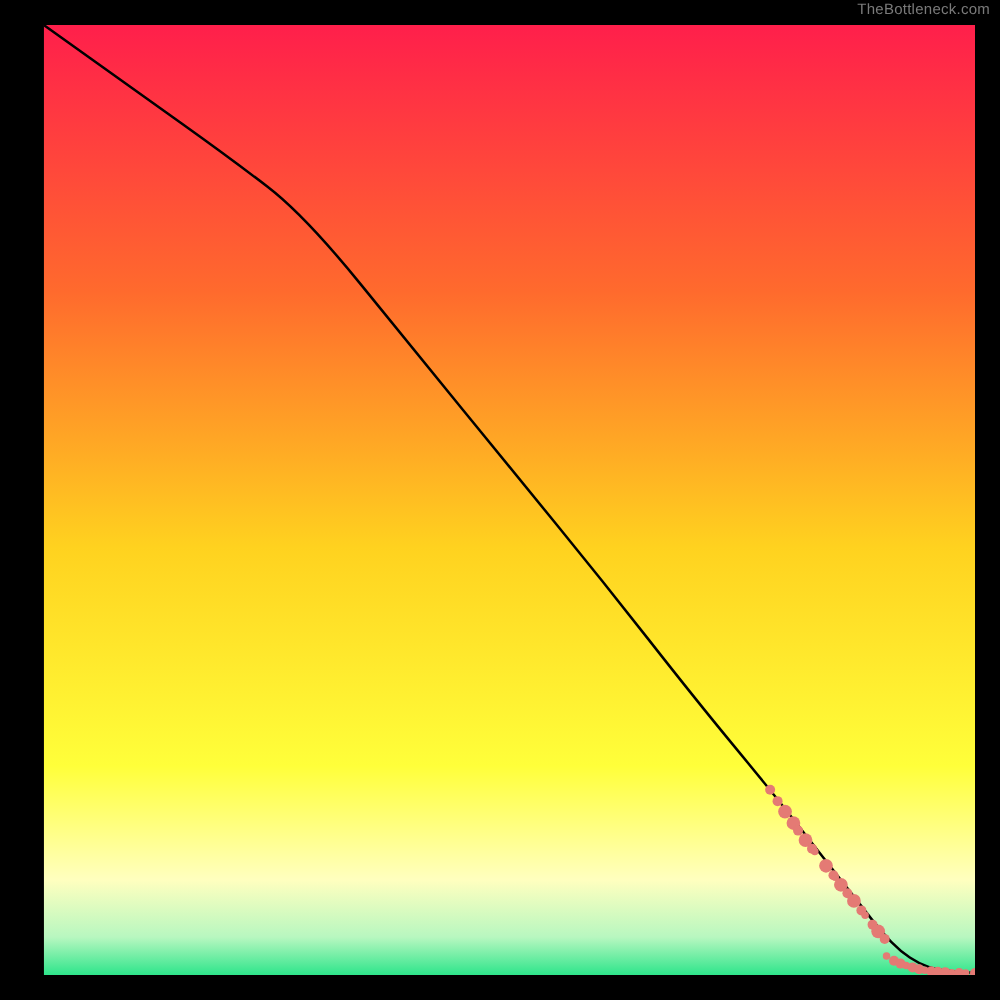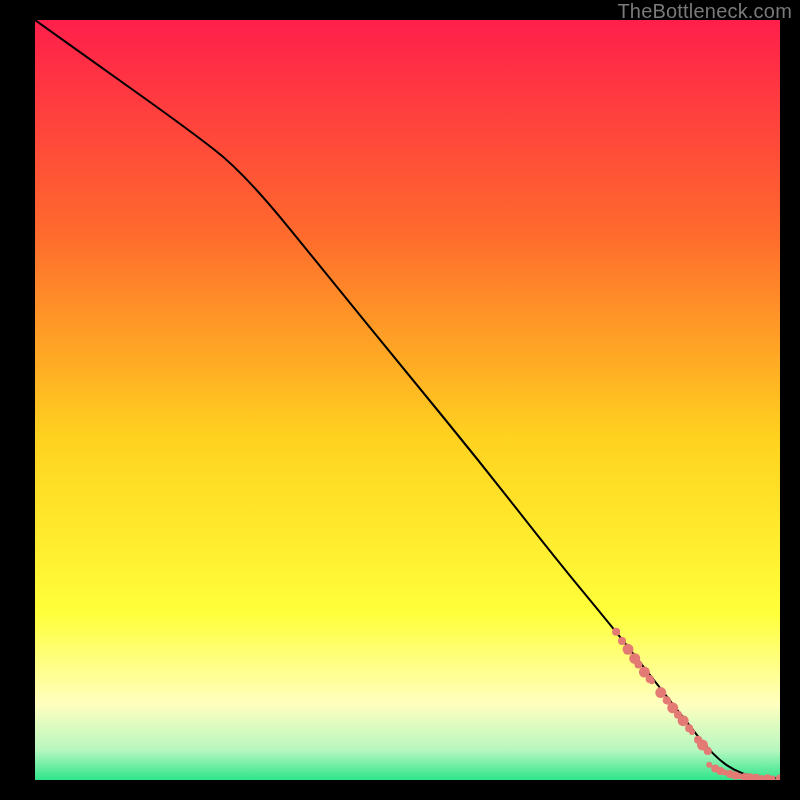--- a/index.html
+++ b/index.html
@@ -27,21 +27,21 @@
   .plot svg {
     display: block;
     width: 100%;
     height: 100%;
   }
   .watermark {
     position: absolute;
     top: 0;
     right: 8px;
     color: #7a7a7a;
-    font-size: 20px;
+    font-size: 12px;
     font-weight: 400;
     letter-spacing: 0.2px;
     user-select: none;
   }
 </style>
 </head>
 <body>
 
 <div class="frame">
   <div class="watermark">TheBottleneck.com</div>

